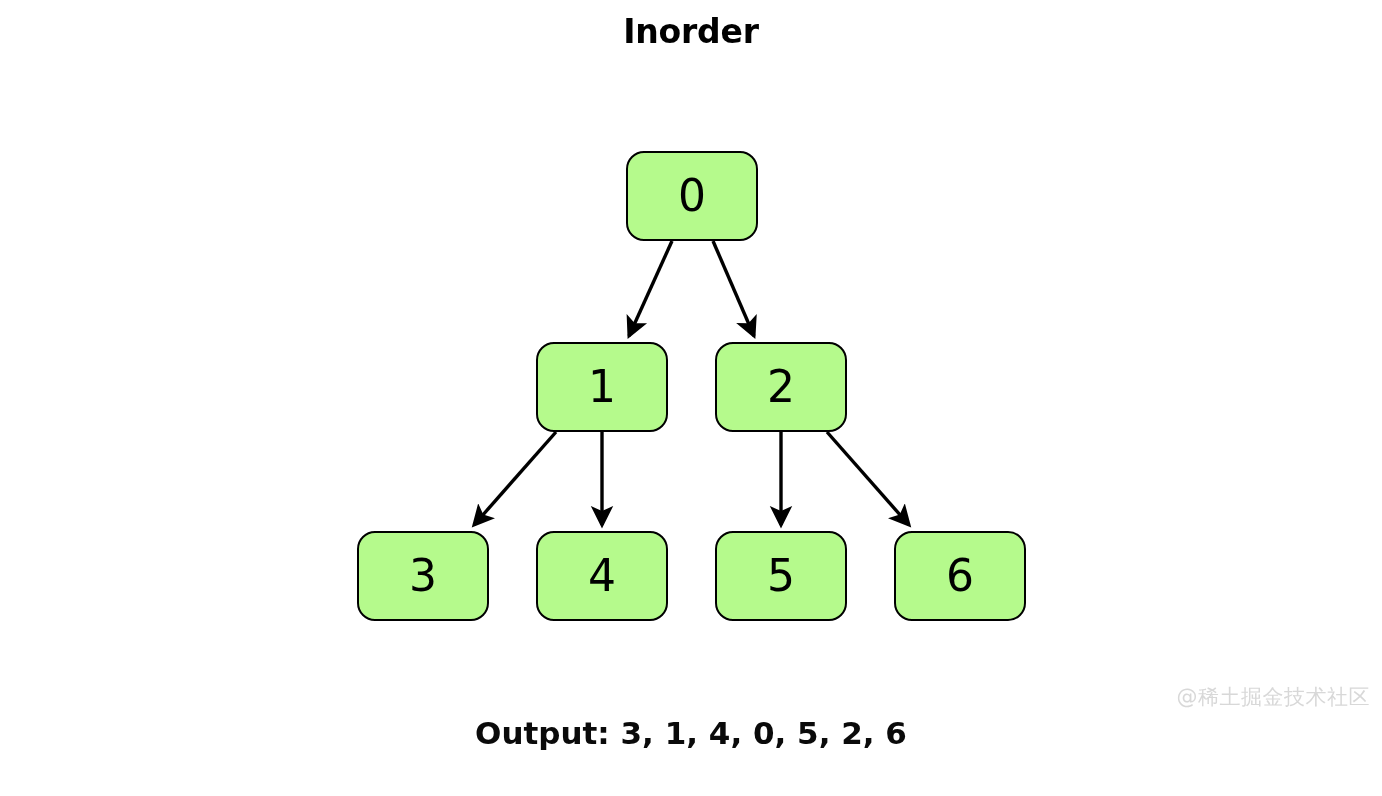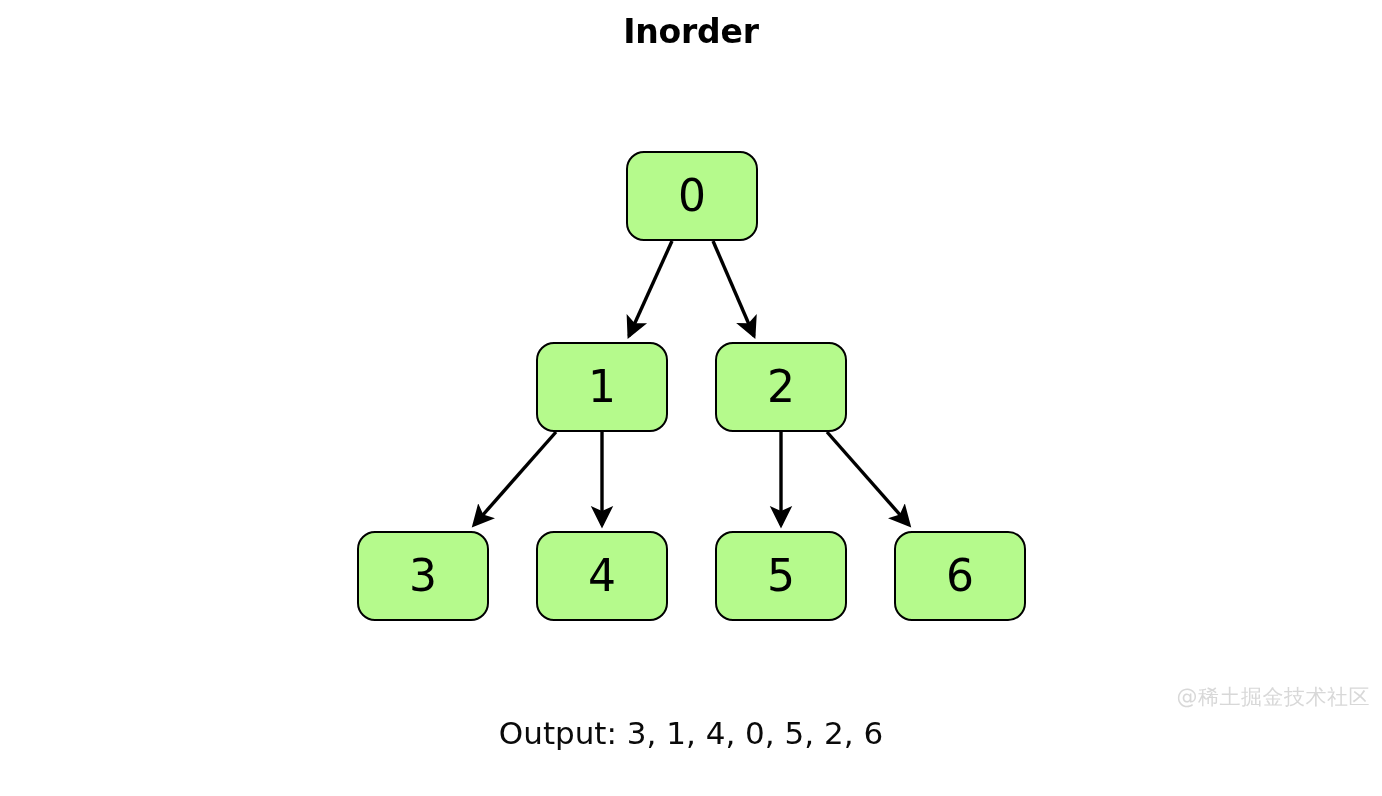--- a/index.html
+++ b/index.html
@@ -65,21 +65,21 @@
   }
 
   .output-text {
     position: absolute;
     left: 0;
     top: 713px;
     width: 1382px;
     text-align: center;
     font-size: 31px;
     line-height: 40px;
-    font-weight: normal;
+    font-weight: bold;
     color: #0a0a0a;
   }
 
   .watermark {
     position: absolute;
     right: 12px;
     bottom: 8px;
     font-size: 21px;
     line-height: 22px;
     color: #d8d8d8;

